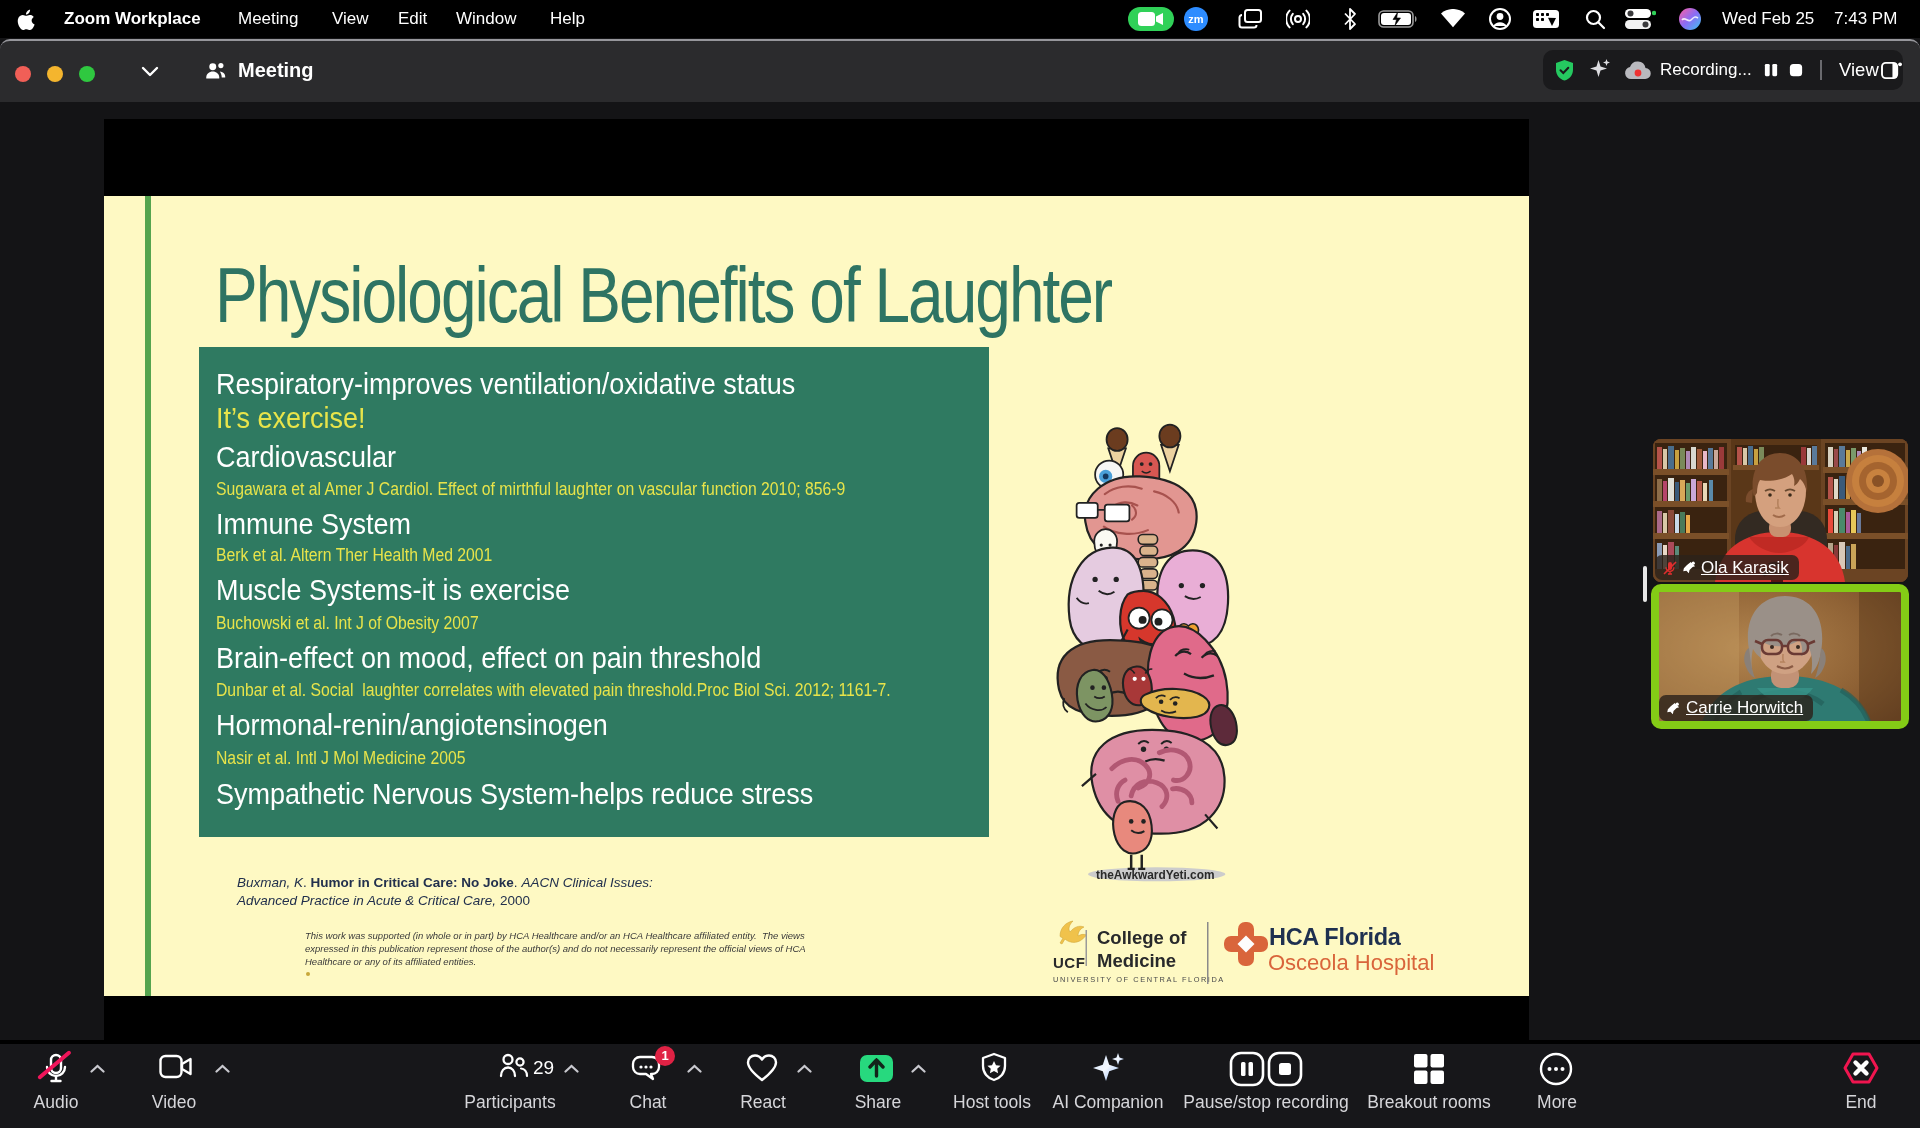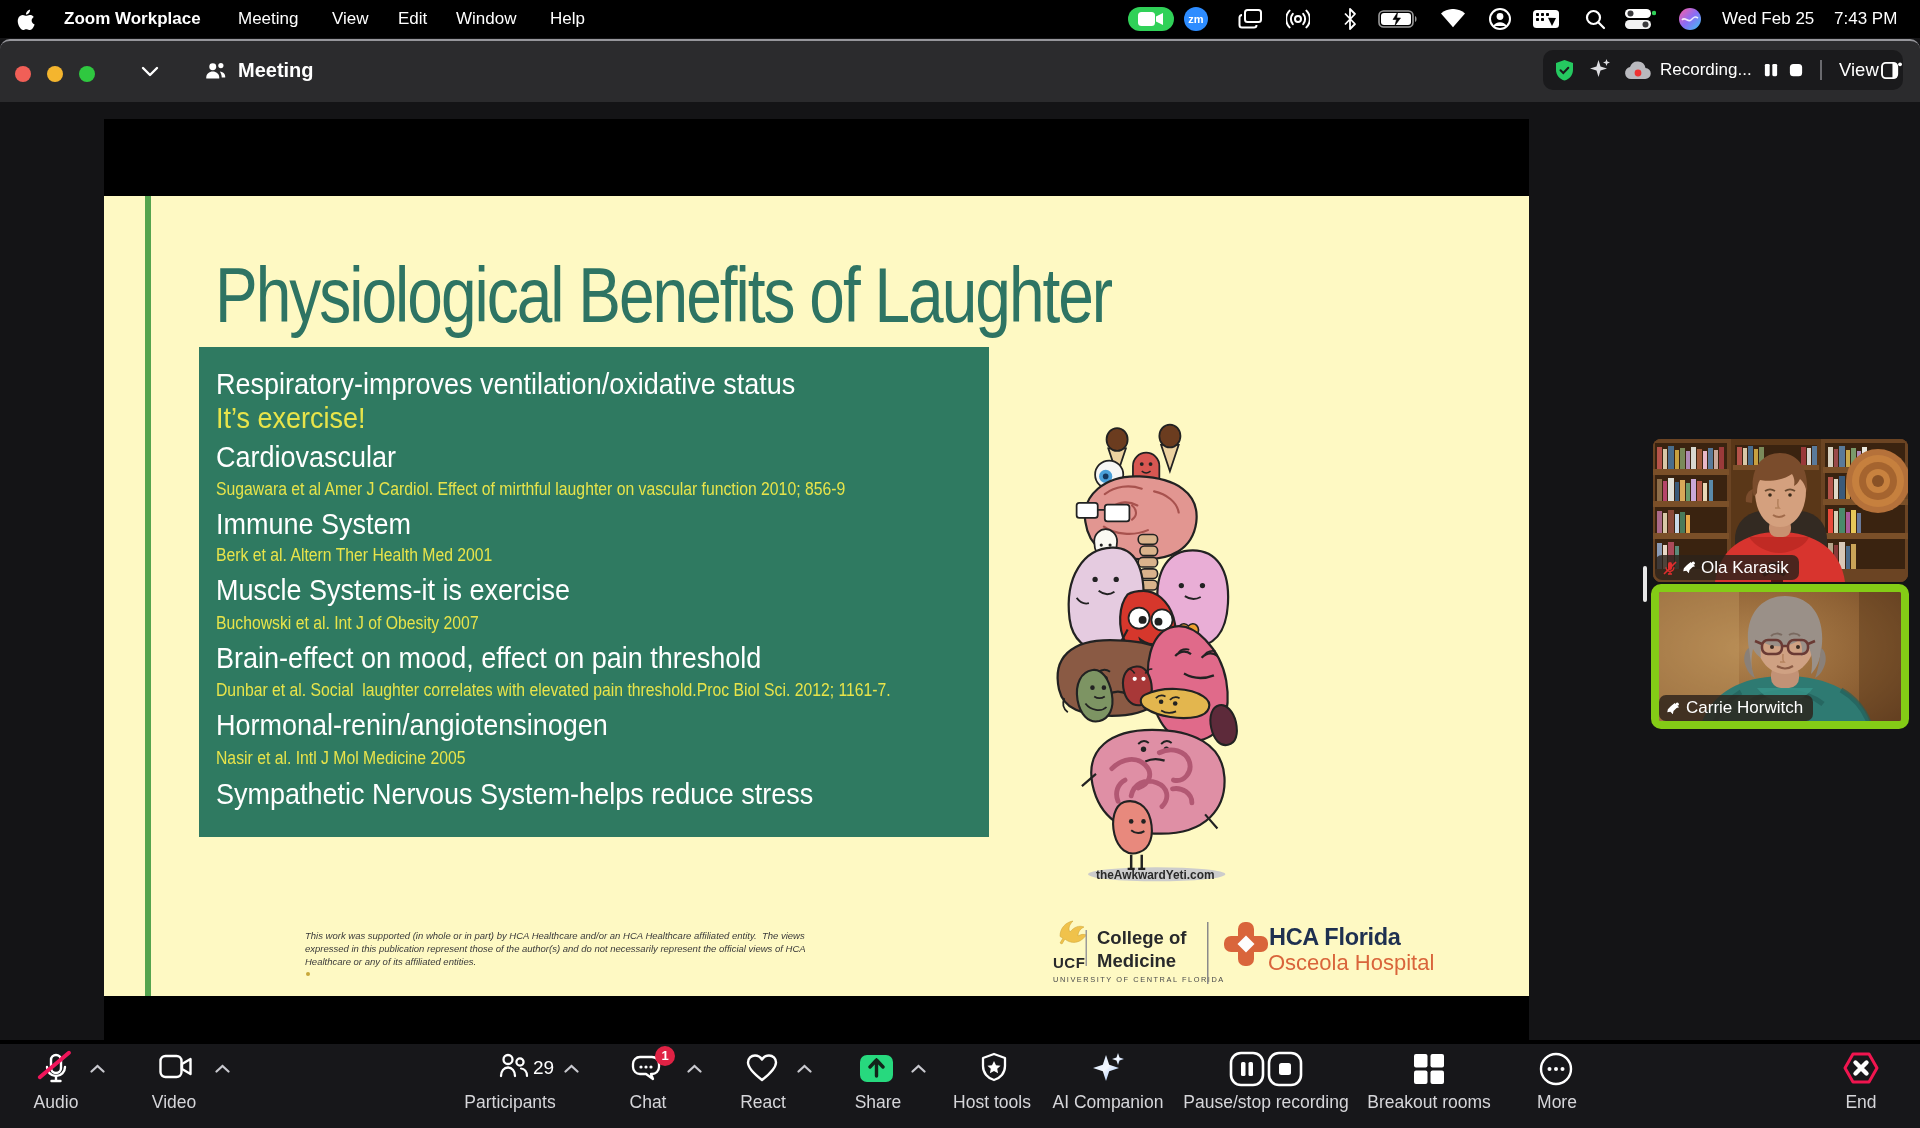--- a/index.html
+++ b/index.html
@@ -25,21 +25,21 @@
   .slidetitle { position:absolute; left:111px; top:54px; font-size:64px; color:#2e7463; letter-spacing:-2px; transform:scaleY(1.22); transform-origin:left top; }
   .greenbox { position:absolute; left:95px; top:151px; width:790px; height:490px; background:#2f7a61; }
   .gb-line { position:absolute; left:17px; white-space:nowrap; transform:scaleX(0.9); transform-origin:left top; }
   .gb-w { color:#fff; font-size:30px; line-height:30px; }
   .gb-y { color:#e8e44a; font-size:30px; line-height:30px; }
   .gb-s { color:#e8e44a; font-size:17.5px; line-height:17.5px; }
 
   
   .vid1 { position:absolute; left:1653px; top:439px; width:255px; height:143px; border-radius:8px; overflow:hidden; background:#6b4226; }
   .vid2 { position:absolute; left:1651px; top:584px; width:258px; height:145px; border-radius:10px; overflow:hidden; background:#8a5a33; border:8px solid #84cc16; }
-  .nametag { position:absolute; background:rgba(44,34,27,0.82); border-radius:7px; color:#fff; display:flex; align-items:center; padding:0 10px 0 7px; }
+  .nametag { position:absolute; background:rgba(44,34,27,0.82); border-radius:7px; color:#fff; display:flex; align-items:center; padding:0 10px 0 7px;text-decoration:underline; }
 
   
   .toolbar { position:absolute; left:0; top:1044px; width:1920px; height:84px; background:#17171a; }
   .tlabel { position:absolute; top:48px; font-size:17.5px; color:#d6d6da; text-align:center; transform:translateX(-50%); white-space:nowrap; }
 </style>
 </head>
 <body>
 <div class="screen">
 
   <div class="menubar">
@@ -179,20 +179,21 @@
         <div class="gb-line gb-w" style="top:162px">Immune System</div>
         <div class="gb-line gb-s" style="top:200px">Berk et al. Altern Ther Health Med 2001</div>
         <div class="gb-line gb-w" style="top:228px">Muscle Systems-it is exercise</div>
         <div class="gb-line gb-s" style="top:268px">Buchowski et al. Int J of Obesity 2007</div>
         <div class="gb-line gb-w" style="top:296px">Brain-effect on mood, effect on pain threshold</div>
         <div class="gb-line gb-s" style="top:335px">Dunbar et al. Social&nbsp; laughter correlates with elevated pain threshold.Proc Biol Sci. 2012; 1161-7.</div>
         <div class="gb-line gb-w" style="top:363px">Hormonal-renin/angiotensinogen</div>
         <div class="gb-line gb-s" style="top:403px">Nasir et al. Intl J Mol Medicine 2005</div>
         <div class="gb-line gb-w" style="top:432px">Sympathetic Nervous System-helps reduce stress</div>
       </div>
+      <div class="abs" style="left:133px;top:678px;font-size:13.5px;color:#22304d;line-height:18px;white-space:nowrap"><i>Buxman, K</i>. <b>Humor in Critical Care: No Joke</b>. <i>AACN Clinical Issues:</i><br><i>Advanced Practice in Acute &amp; Critical Care,</i> 2000</div>
       <div class="abs" style="left:201px;top:734px;width:512px;font-size:9.5px;font-style:italic;color:#3a3a3a;line-height:12.8px">This work was supported (in whole or in part) by HCA Healthcare and/or an HCA Healthcare affiliated entity.&nbsp; The views expressed in this publication represent those of the author(s) and do not necessarily represent the official views of HCA Healthcare or any of its affiliated entities.</div>
       <div class="abs" style="left:202px;top:776px;width:4px;height:4px;border-radius:50%;background:#c8a83a"></div>
 
       <svg class="abs" style="left:940px;top:224px" width="240" height="470" viewBox="0 0 240 470">
           <g transform="translate(2.7,5.4) scale(0.88)">
         <ellipse cx="125" cy="510" rx="78" ry="8" fill="#cccccc"></ellipse>
 
         <g stroke="#222" stroke-width="2">
           <path d="M70 26 L90 26 L80 56z" fill="#ecd2a0"></path>
           <ellipse cx="80" cy="16" rx="12" ry="13" fill="#6b3c1f"></ellipse>

